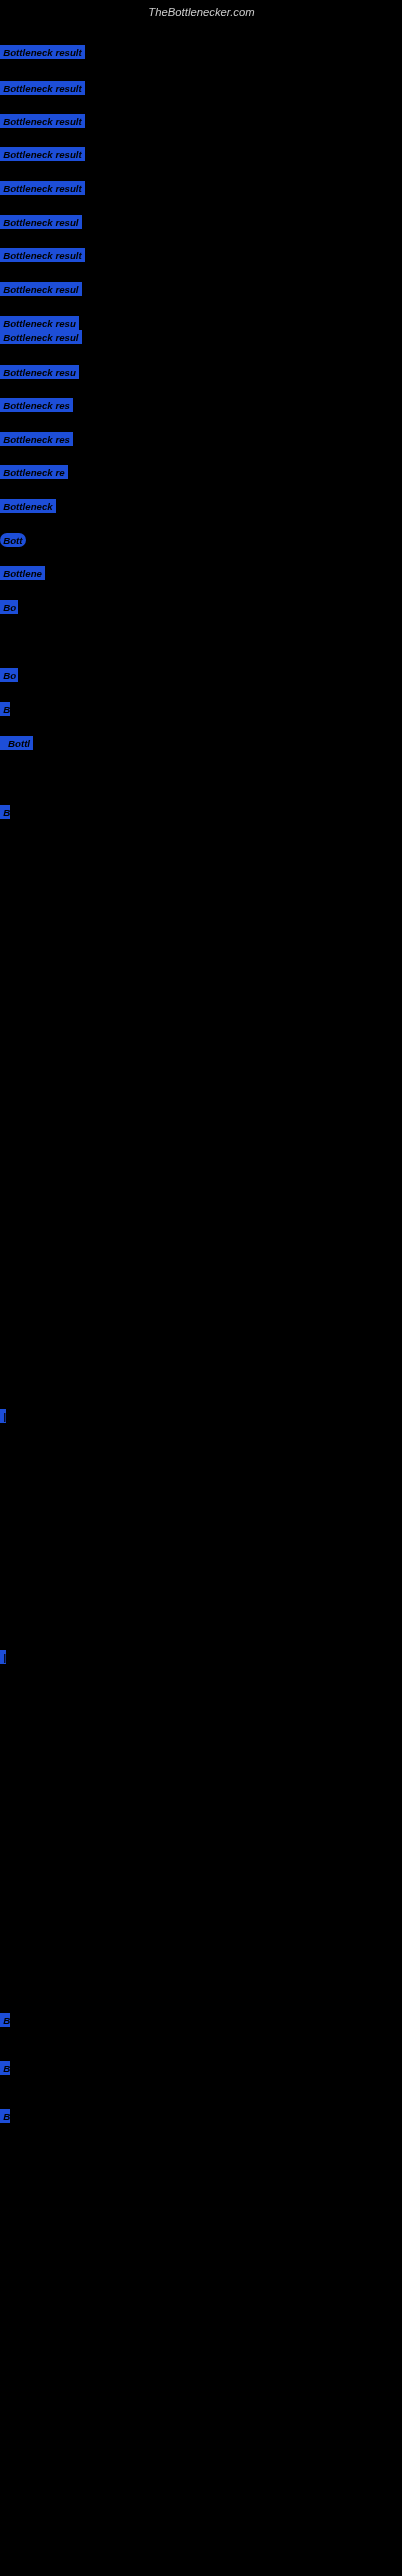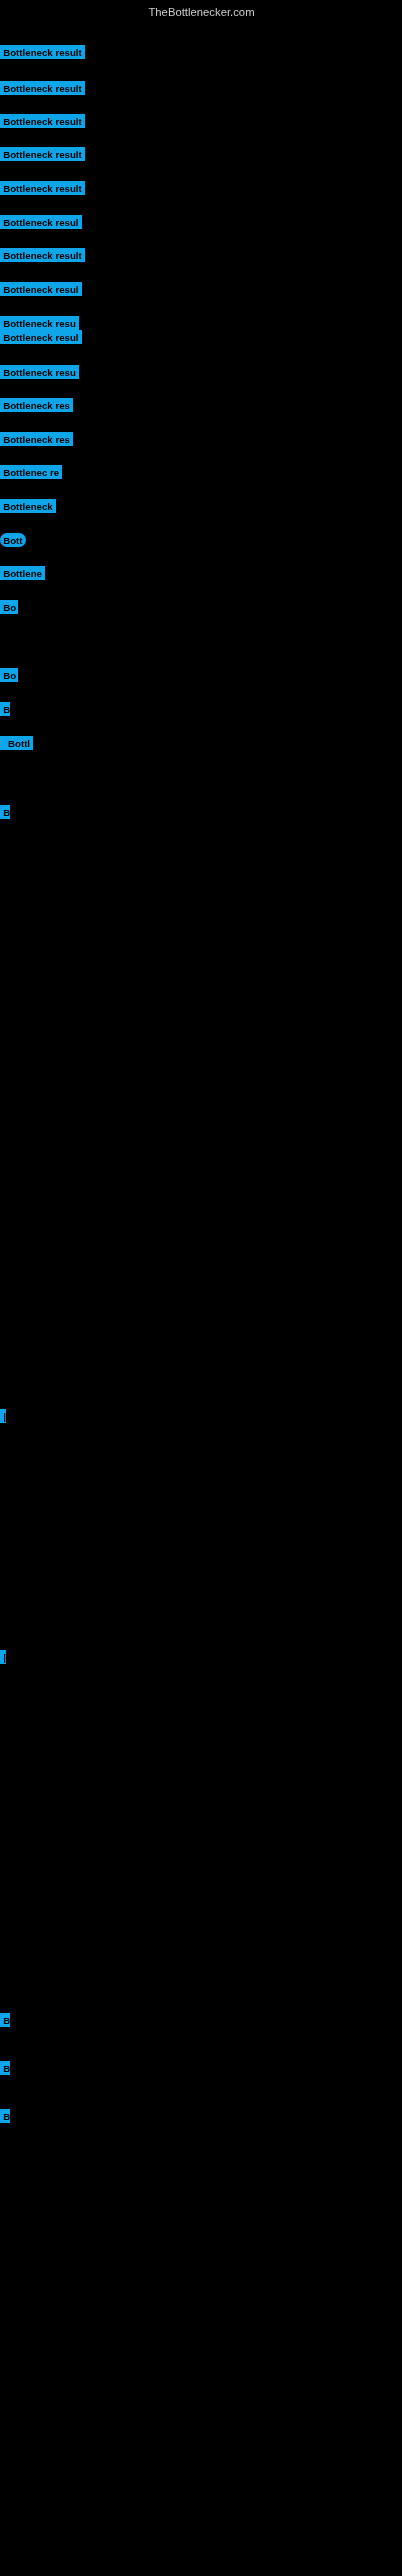--- a/index.html
+++ b/index.html
@@ -1,18 +1,19 @@
 <!DOCTYPE html>
 <html style="font-size:13px"><head>
   <meta charset="utf-8">
   <style>
     * {
       margin: 0;
       padding: 0;
       box-sizing: border-box;
+      font-style: italic;
     }
 
     body {
       width: 403px;
       min-height: 2576px;
       background-color: #000000;
       font-family: Arial, sans-serif;
       position: relative;
     }
 
@@ -22,21 +23,21 @@
       left: 50%;
       transform: translateX(-50%);
       color: #cccccc;
       font-size: 11.3px;
       white-space: nowrap;
     }
 
     .bottleneck-label {
       position: absolute;
       left: 0;
-      background-color: #0ea5e9;
+      background-color: #1d4ed8;
       color: #000000;
       font-size: 9.7px;
       font-weight: bold;
       padding: 1.6px 3.2px;
       white-space: nowrap;
       overflow: hidden;
     }
   </style>
 </head>
 <body>
@@ -50,21 +51,21 @@
     <div class="bottleneck-label" style="top: 147px; max-width: 113px;">Bottleneck result</div>
     <div class="bottleneck-label" style="top: 181px; max-width: 119px;">Bottleneck result</div>
     <div class="bottleneck-label" style="top: 215px; max-width: 105px;">Bottleneck resul</div>
     <div class="bottleneck-label" style="top: 248px; max-width: 119px;">Bottleneck result</div>
     <div class="bottleneck-label" style="top: 282px; max-width: 106px;">Bottleneck resul</div>
     <div class="bottleneck-label" style="top: 316px; max-width: 97px;">Bottleneck resu</div>
     <div class="bottleneck-label" style="top: 330px; max-width: 101px;">Bottleneck resul</div>
     <div class="bottleneck-label" style="top: 365px; max-width: 95px;">Bottleneck resu</div>
     <div class="bottleneck-label" style="top: 398px; max-width: 87px;">Bottleneck res</div>
     <div class="bottleneck-label" style="top: 432px; max-width: 87px;">Bottleneck res</div>
-    <div class="bottleneck-label" style="top: 465px; max-width: 79px;">Bottlenec re</div>
+    <div class="bottleneck-label" style="top: 465px; max-width: 79px;">Bottleneck re</div>
     <div class="bottleneck-label" style="top: 499px; max-width: 61px;">Bottleneck</div>
     <div class="bottleneck-label" style="top: 533px; max-width: 34px; border-radius: 7px;">Bott</div>
     <div class="bottleneck-label" style="top: 566px; max-width: 55px;">Bottlene</div>
     <div class="bottleneck-label" style="top: 600px; max-width: 17.7px;">Bo</div>
     <div class="bottleneck-label" style="top: 668px; max-width: 17.7px;">Bo</div>
     <div class="bottleneck-label" style="top: 702px; max-width: 9.7px;">B</div>
     <div class="bottleneck-label" style="top: 736px; max-width: 37px; padding-left: 8px;">Bottl</div>
     <div class="bottleneck-label" style="top: 805px; max-width: 9.7px;">B</div>
     <div class="bottleneck-label" style="top: 1409px; max-width: 4.8px;">|</div>
     <div class="bottleneck-label" style="top: 1650px; max-width: 4.8px;">|</div>

